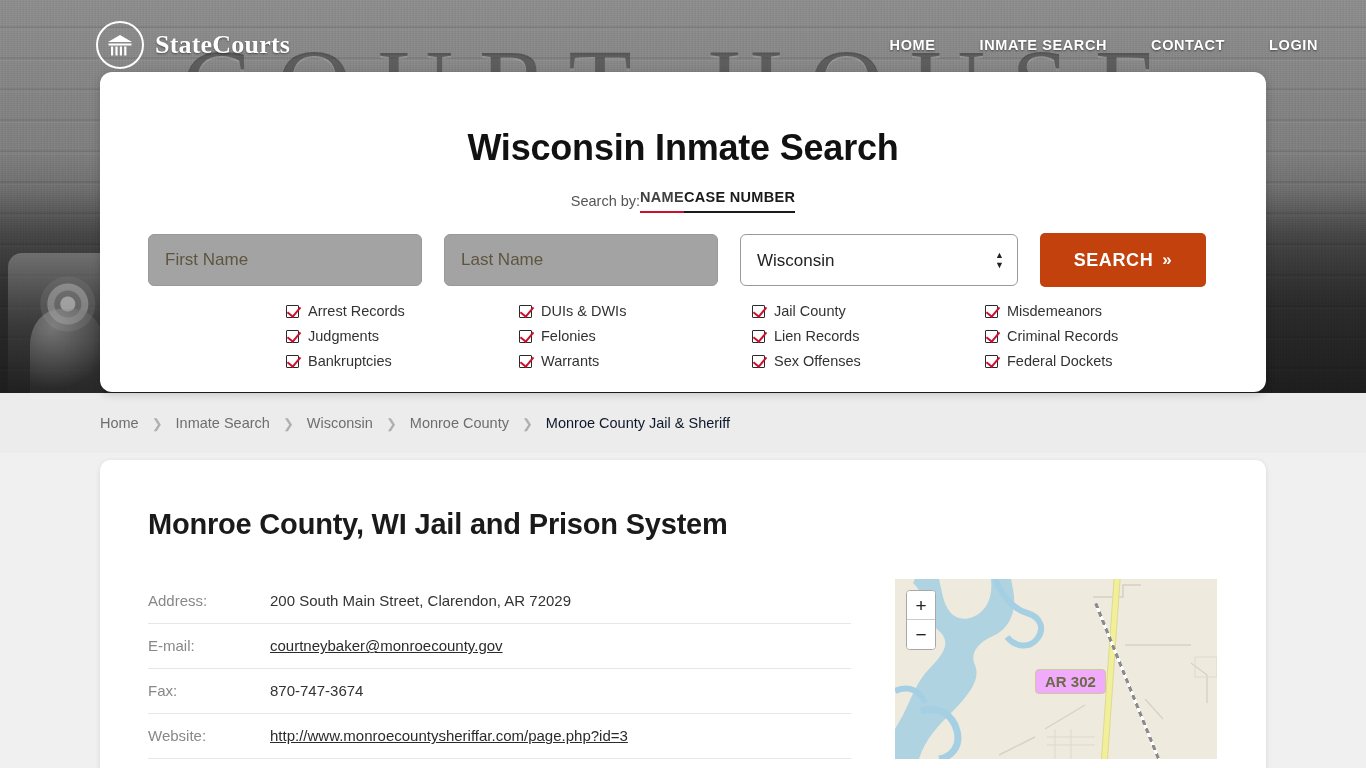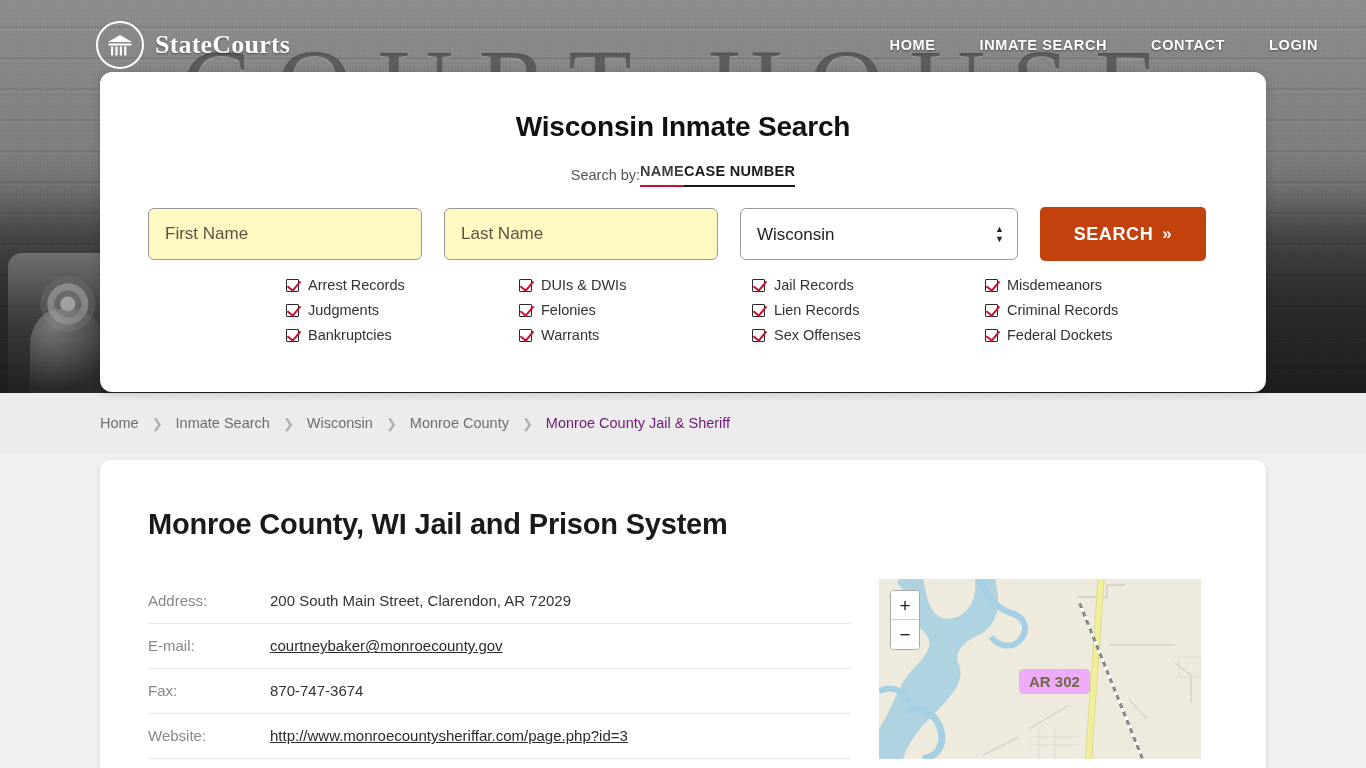--- a/index.html
+++ b/index.html
@@ -145,24 +145,24 @@
     left: 100px;
     width: 1166px;
     height: 320px;
     background: #ffffff;
     border-radius: 12px;
     box-shadow: 0 2px 10px rgba(0,0,0,0.18);
     z-index: 6;
     padding: 24px 48px 0 48px;
   }
   .search-title {
-    margin: 0;
+    margin: 16px;
     padding-top: 15px;
     text-align: center;
-    font-size: 28px;
+    font-size: 36px;
     font-weight: 700;
     color: #111111;
     letter-spacing: -0.2px;
   }
   .searchby-row {
     margin-top: 20px;
     display: flex;
     align-items: center;
     justify-content: center;
   }
@@ -195,21 +195,21 @@
     height: 52px;
     border: 1px solid #999999;
     border-radius: 6px;
     font-size: 17px;
     font-family: "Liberation Sans", sans-serif;
     padding: 0 16px;
     outline: none;
   }
   .field-name {
     width: 274px;
-    background: #fef9c3;
+    background: #a3a3a3;
     color: #5a5338;
   }
   .field-name::placeholder { color: #5e5540; opacity: 1; }
   .select-wrap {
     position: relative;
     width: 278px;
   }
   .field-state {
     width: 278px;
     background: #ffffff;
@@ -293,21 +293,21 @@
     z-index: 2;
   }
   .crumb {
     font-size: 14.5px;
     color: #6e6e6e;
     text-decoration: none;
     cursor: pointer;
   }
   .crumb-current {
     font-size: 14.5px;
-    color: #701a75;
+    color: #0f172a;
   }
   .crumb-sep {
     font-size: 13px;
     color: #b0b0b0;
     padding: 0 13px;
     user-select: none;
   }
 
   
   .content-card {
@@ -325,21 +325,21 @@
     margin: 0;
     padding-top: 48px;
     font-size: 29px;
     font-weight: 700;
     color: #1a1a1a;
     letter-spacing: -0.2px;
   }
   .detail-area {
     margin-top: 38px;
     display: flex;
-    gap: 28px;
+    gap: 44px;
   }
   .info-table {
     width: 703px;
     border-collapse: collapse;
   }
   .info-table tr { border-bottom: 1px solid #e7e7e7; }
   .info-table td {
     padding: 9px 0;
     font-size: 15px;
     vertical-align: middle;
@@ -478,21 +478,21 @@
     <span class="check-item">
         <span class="cbox"></span>
         <span>Arrest Records</span>
       </span>
     <span class="check-item">
         <span class="cbox"></span>
         <span>DUIs &amp; DWIs</span>
       </span>
     <span class="check-item">
         <span class="cbox"></span>
-        <span>Jail Records</span>
+        <span>Jail County</span>
       </span>
     <span class="check-item">
         <span class="cbox"></span>
         <span>Misdemeanors</span>
       </span>
     <span class="check-item">
         <span class="cbox"></span>
         <span>Judgments</span>
       </span>
     <span class="check-item">

